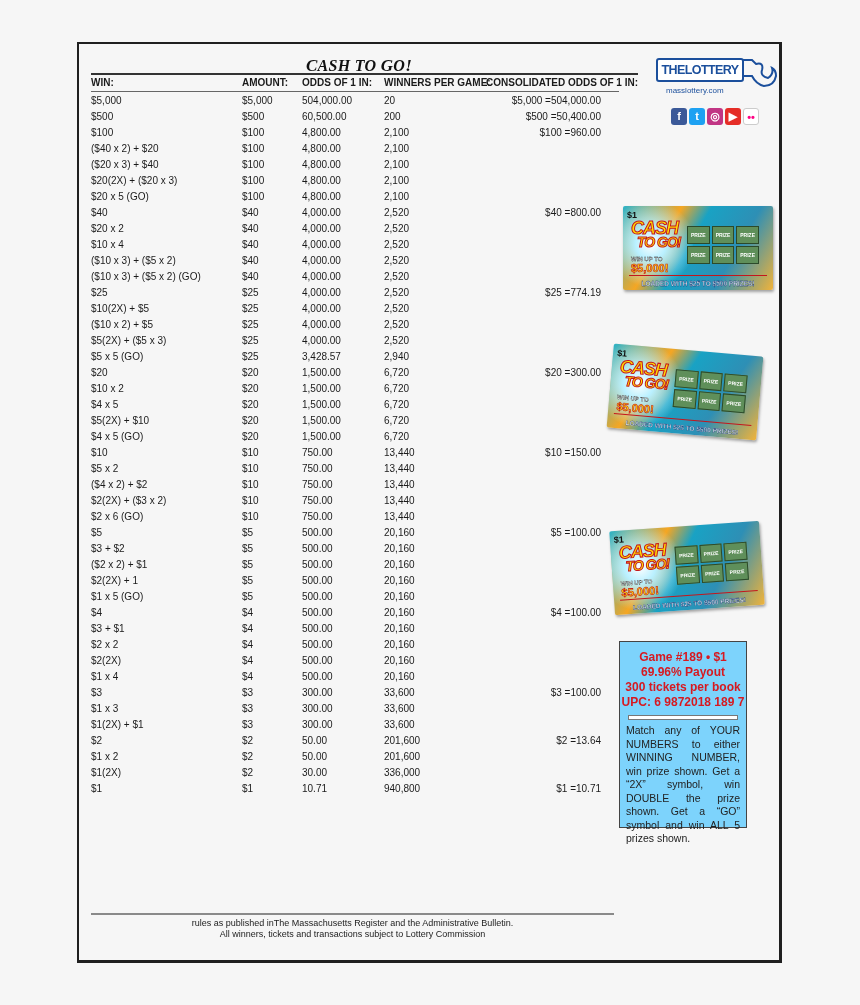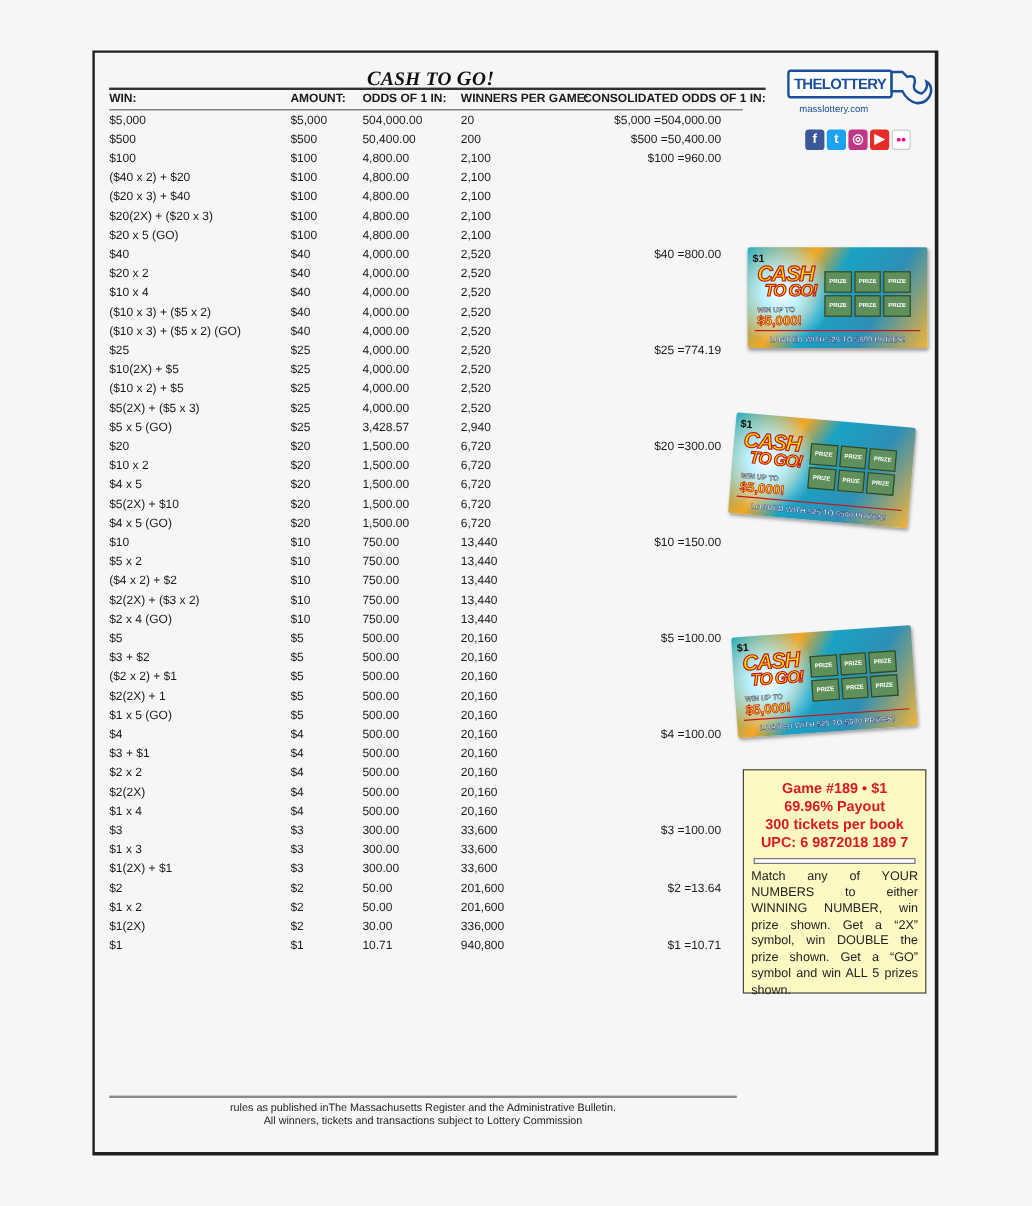--- a/index.html
+++ b/index.html
@@ -80,22 +80,22 @@
     position: absolute; left: 0; right: 0; bottom: 3px; text-align: center; font-size: 6.5px; font-weight: bold; color: #fff;
     -webkit-text-stroke: 0.3px #0b2a6b;
   }
   .ticket .redline { position: absolute; left: 6px; right: 6px; bottom: 14px; height: 1px; background: #c4161c; }
 
   .t1 { left: 544px; top: 162px; }
   .t2 { left: 531px; top: 306px; transform: rotate(5deg); }
   .t3 { left: 533px; top: 482px; transform: rotate(-4deg); }
 
   .info {
-    position: absolute; left: 540px; top: 597px; width: 153px; height: 187px;
-    border: 1.5px solid #444; background: #fef9c3;
+    position: absolute; left: 540px; top: 597px; width: 128px; height: 187px;
+    border: 1.5px solid #444; background: #7dd3fc;
   }
   .info .red {
     position: absolute; left: 0; right: 0; top: 8px; text-align: center;
     color: #d71920; font-weight: bold; font-size: 12px; line-height: 15px;
   }
   .info .bar { position: absolute; left: 8px; right: 8px; top: 73px; height: 5px; border: 1px solid #777; background: #fff; }
   .info .desc {
     position: absolute; left: 6px; right: 6px; top: 82px; font-size: 10.5px; line-height: 13.5px; color: #222; text-align: justify;
   }
 
@@ -130,21 +130,21 @@
       <div class="row">
         <span class="c-win">$5,000</span>
         <span class="c-amt">$5,000</span>
         <span class="c-odds">504,000.00</span>
         <span class="c-wpg">20</span>
         <span class="c-cons">$5,000 =504,000.00</span>
       </div>
       <div class="row">
         <span class="c-win">$500</span>
         <span class="c-amt">$500</span>
-        <span class="c-odds">50,400.00</span>
+        <span class="c-odds">60,500.00</span>
         <span class="c-wpg">200</span>
         <span class="c-cons">$500 =50,400.00</span>
       </div>
       <div class="row">
         <span class="c-win">$100</span>
         <span class="c-amt">$100</span>
         <span class="c-odds">4,800.00</span>
         <span class="c-wpg">2,100</span>
         <span class="c-cons">$100 =960.00</span>
       </div>
@@ -303,21 +303,21 @@
         <span class="c-cons"></span>
       </div>
       <div class="row">
         <span class="c-win">$2(2X) + ($3 x 2)</span>
         <span class="c-amt">$10</span>
         <span class="c-odds">750.00</span>
         <span class="c-wpg">13,440</span>
         <span class="c-cons"></span>
       </div>
       <div class="row">
-        <span class="c-win">$2 x 4 (GO)</span>
+        <span class="c-win">$2 x 6 (GO)</span>
         <span class="c-amt">$10</span>
         <span class="c-odds">750.00</span>
         <span class="c-wpg">13,440</span>
         <span class="c-cons"></span>
       </div>
       <div class="row">
         <span class="c-win">$5</span>
         <span class="c-amt">$5</span>
         <span class="c-odds">500.00</span>
         <span class="c-wpg">20,160</span>

